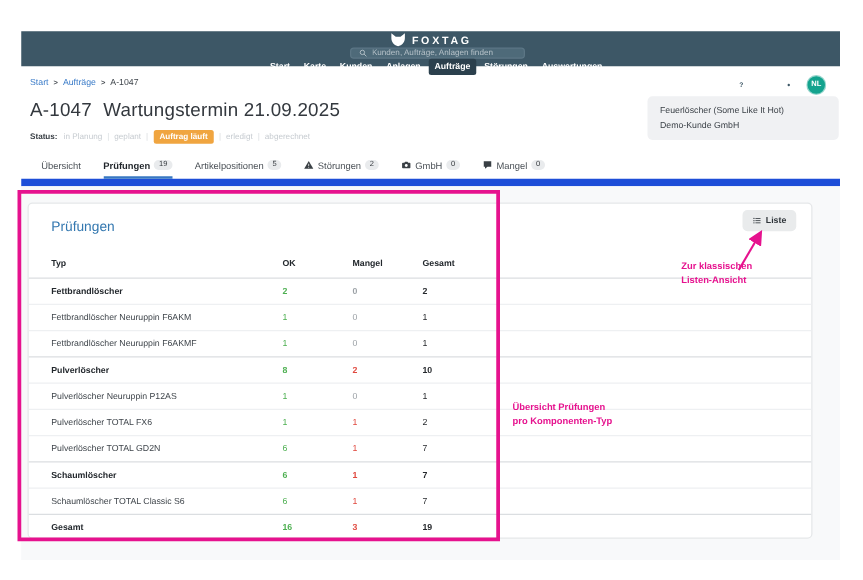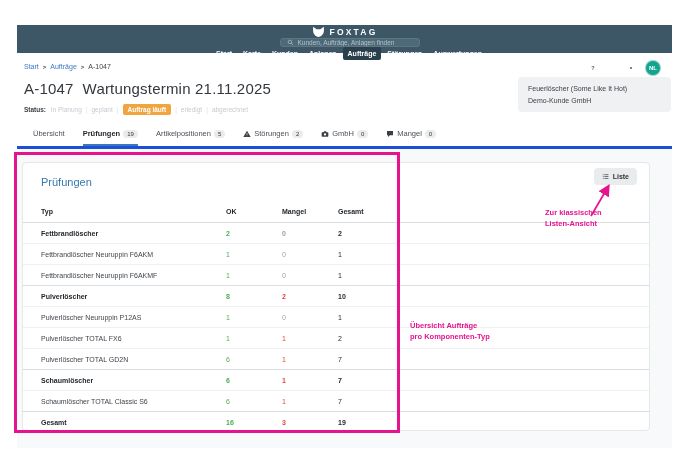--- a/index.html
+++ b/index.html
@@ -45,21 +45,21 @@
   .st-sep { color:#dde0e3; margin:0 4px; }
   .st-muted { color:#c6cbd0; }
   .st-active { background:#f0a540; color:#fff; font-weight:bold; padding:2px 5px;
     border-radius:2px; }
   #customer-box { position:absolute; left:518px; top:77px; width:153px;
     background:#f0f1f3; border-radius:4px; padding:6px 10px; font-size:7px;
     color:#3c4248; line-height:1.65; }
 
   
   #tabs { position:absolute; left:17px; top:127px; width:655px; height:22px;
-    border-bottom:3px solid #1d4ed8; display:flex; gap:18px; padding-left:16px; }
+    border-bottom:6px solid #1d4ed8; display:flex; gap:18px; padding-left:16px; }
   .tab { display:flex; align-items:center; gap:3px; font-size:7.5px; color:#4a5056;
     padding-bottom:4px; cursor:pointer; white-space:nowrap; border-bottom:2px solid transparent; }
   .tab.active { color:#1f2429; font-weight:bold; border-bottom:2px solid #3878c2; }
   .tab .tab-icon { width:8px; height:8px; color:#3a4045; }
   .tab .tab-icon svg { width:8px; height:8px; display:block; }
   .tab-badge { background:#e9ebed; color:#33383d; border-radius:8px;
     padding:1px 4px; font-size:6px; font-weight:normal; }
 
   
   #section { position:absolute; left:17px; top:149px; width:655px; height:299px;
@@ -149,21 +149,21 @@
 
 <div id="breadcrumb">
     <span class="bc-link">Start</span>
     <span class="bc-sep">&gt;</span>
     <span class="bc-link">Aufträge</span>
     <span class="bc-sep">&gt;</span>
     <span class="bc-current">A-1047</span>
   </div>
 
 <div id="page-title">
-  <span>A-1047</span><span class="title-rest">Wartungstermin 21.11.2025</span>
+  <span>A-1047</span><span class="title-rest">Wartungstermin 21.09.2025</span>
 </div>
 
 <div id="status-row">
   <span class="st-label">Status:</span>
   <span id="status-items" style="display:flex;align-items:center;">
       <span class="st-muted">in Planung</span>
       <span class="st-sep">|</span>
       <span class="st-muted">geplant</span>
       <span class="st-sep">|</span>
       <span class="st-active">Auftrag läuft</span>
@@ -309,21 +309,21 @@
 </div>
 
 <div id="anno-rect"></div>
 
 <div id="anno-list-text" class="anno-text">
   <span>Zur klassischen</span>
   <span>Listen-Ansicht</span>
 </div>
 
 <div id="anno-overview-text" class="anno-text">
-  <span>Übersicht Aufträge</span>
+  <span>Übersicht Prüfungen</span>
   <span>pro Komponenten-Typ</span>
 </div>
 
 <svg id="anno-arrow" viewBox="0 0 32 42">
   <defs>
     <marker id="ah" markerWidth="7" markerHeight="7" refX="5" refY="3.5" orient="auto">
       <path d="M0 0 L7 3.5 L0 7 Z" fill="#e6128e"></path>
     </marker>
   </defs>
   <line x1="8" y1="37" x2="25" y2="8" stroke="#e6128e" stroke-width="1.7" marker-end="url(#ah)"></line>

